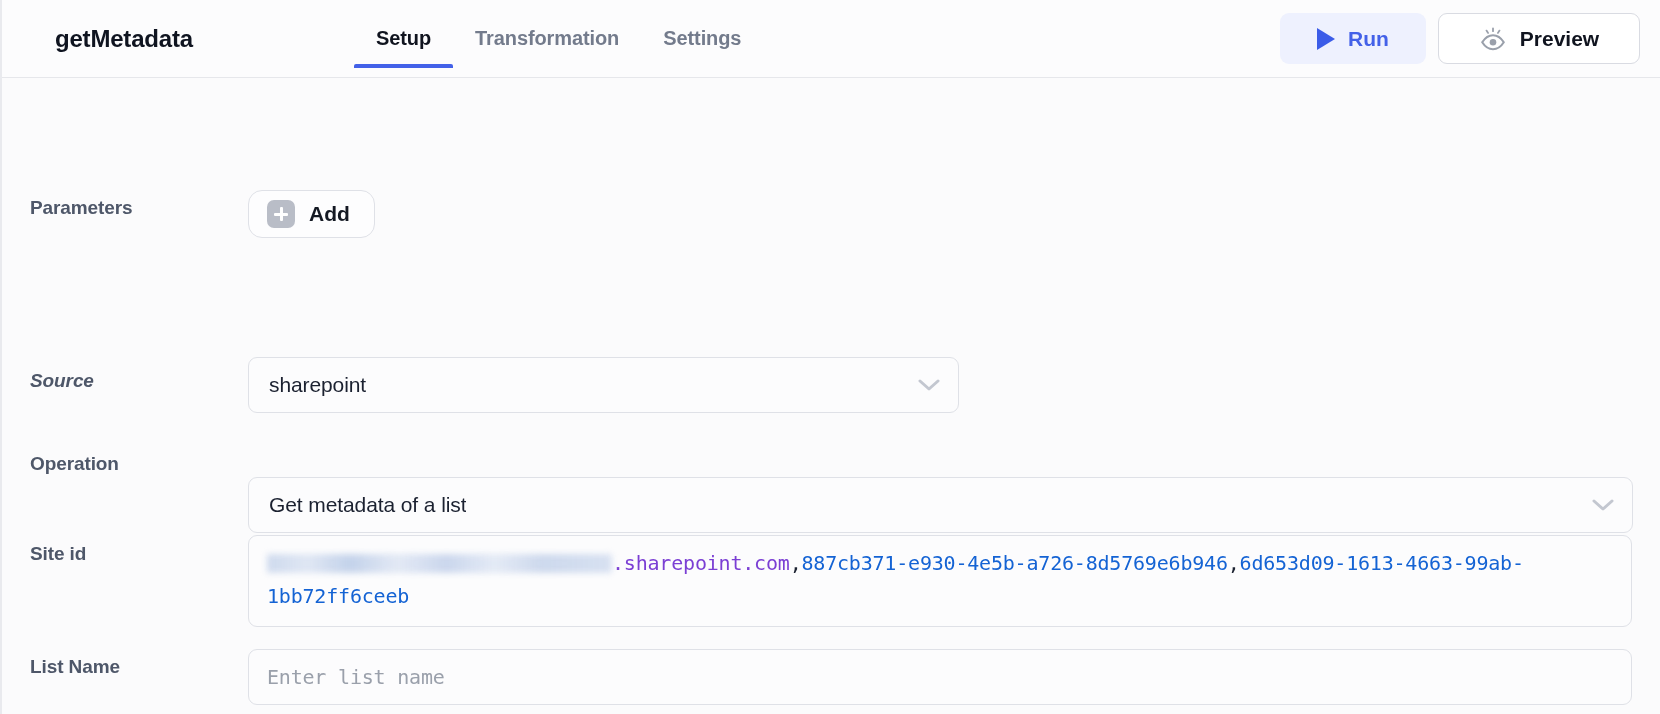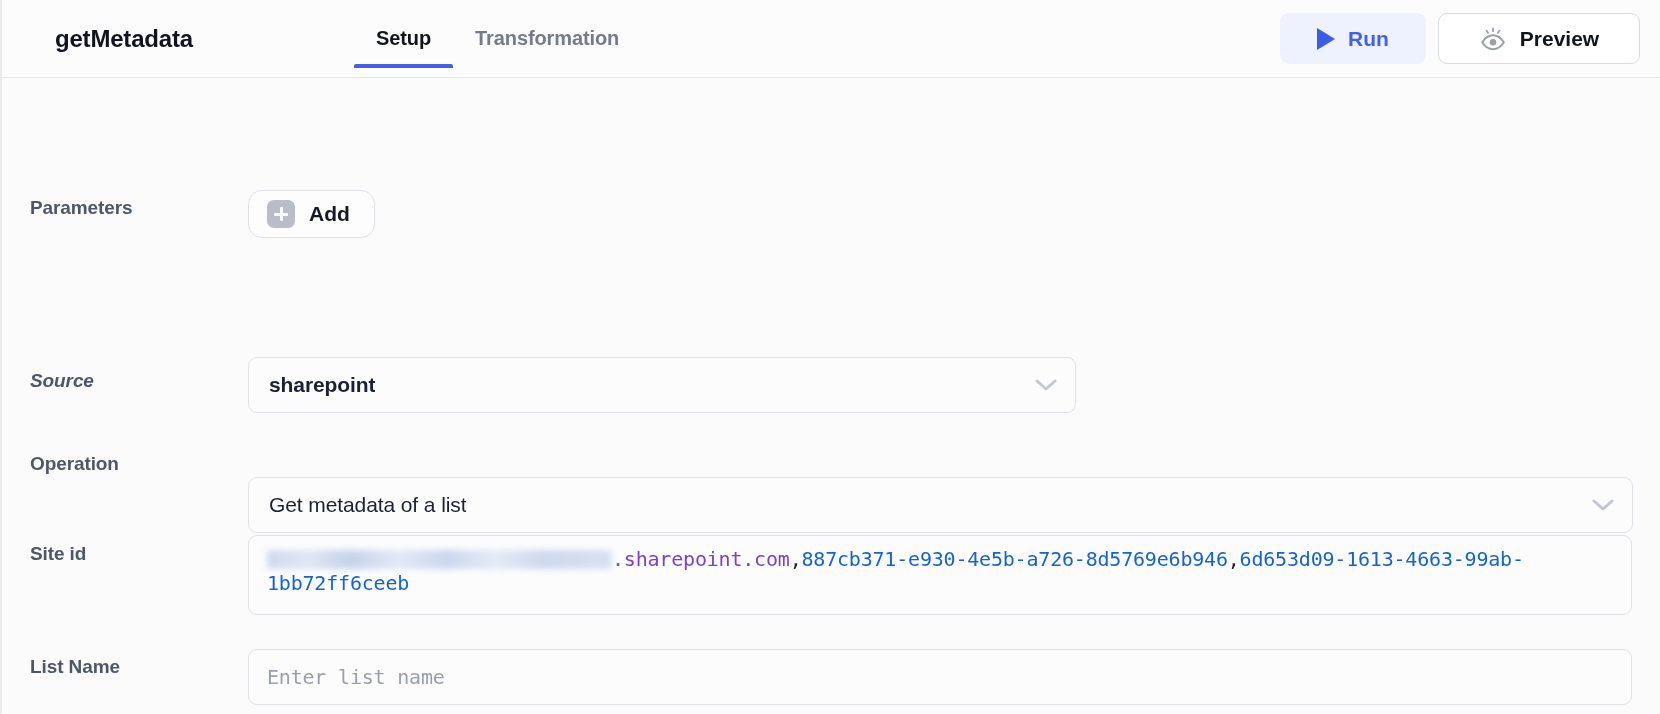--- a/index.html
+++ b/index.html
@@ -250,21 +250,21 @@
   }
 
   .input {
     padding: 0 18px;
     font-family: "DejaVu Sans Mono", monospace;
   }
 
   .mono {
     font-family: "DejaVu Sans Mono", monospace;
     font-size: 20px;
-    line-height: 24px;
+    line-height: 33px;
     letter-spacing: -0.2px;
   }
 
   .val-blue { color: #1463d4; }
   .val-purple { color: #7b3fd4; }
   .val-black { color: #1b2130; }
 
   .redacted {
     display: inline-block;
     width: 345px;
@@ -288,21 +288,21 @@
   .placeholder {
     color: #9aa0ab;
     font-family: "DejaVu Sans Mono", monospace;
     font-size: 20px;
     letter-spacing: -0.2px;
   }
 
   
   .row-source .row-label { top: 209px; font-style: italic; }
   .row-source .field-wrap { top: 196px; }
-  .sel-source { width: 828px; font-weight: bold; }
+  .sel-source { width: 711px; }
 
   .row-operation .row-label { top: 292px; }
   .row-operation .field-wrap { top: 285px; }
   .sel-operation { width: 1385px; margin-top: 31px; }
 
   .row-siteid .row-label { top: 382px; }
   .row-siteid .field-wrap { top: 374px; }
   .input-siteid {
     width: 1384px;
     min-height: 80px;
@@ -323,20 +323,21 @@
 
 <div class="app">
 
   <div class="header">
 
     <div class="node-title">getMetadata</div>
 
     <div class="tabs">
       <button class="tab active">Setup</button>
       <button class="tab">Transformation</button>
+      <button class="tab">Settings</button>
     </div>
 
     <div class="header-actions">
 
       <button class="btn btn-run">
         <span class="icon-play"></span>
         <span>Run</span>
       </button>
 
       <button class="btn btn-preview">

